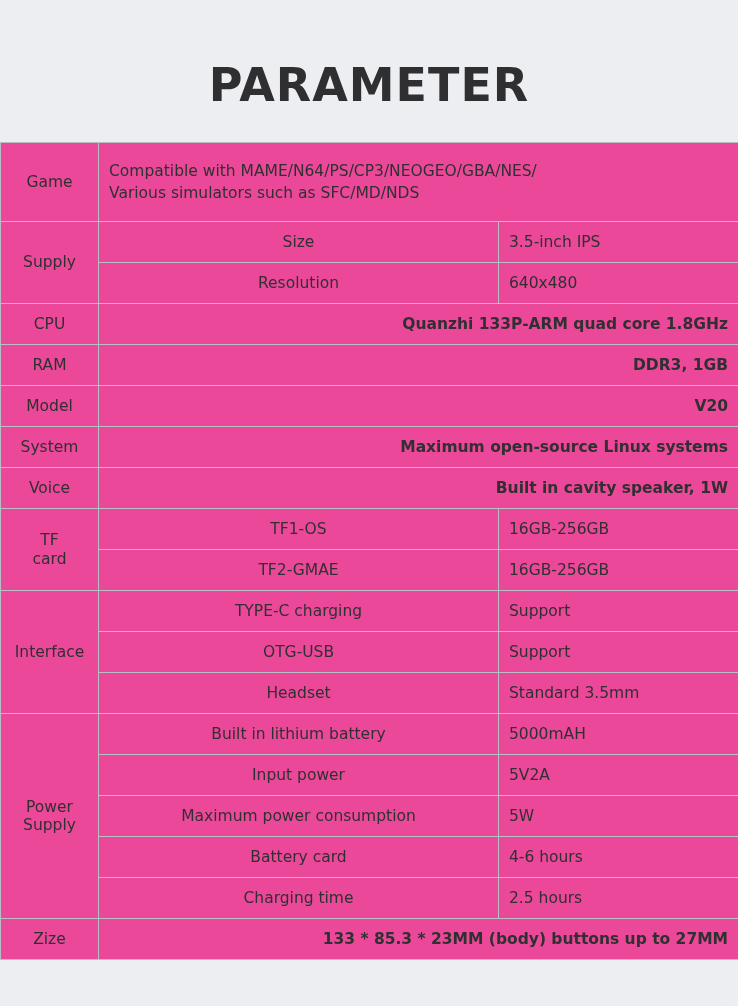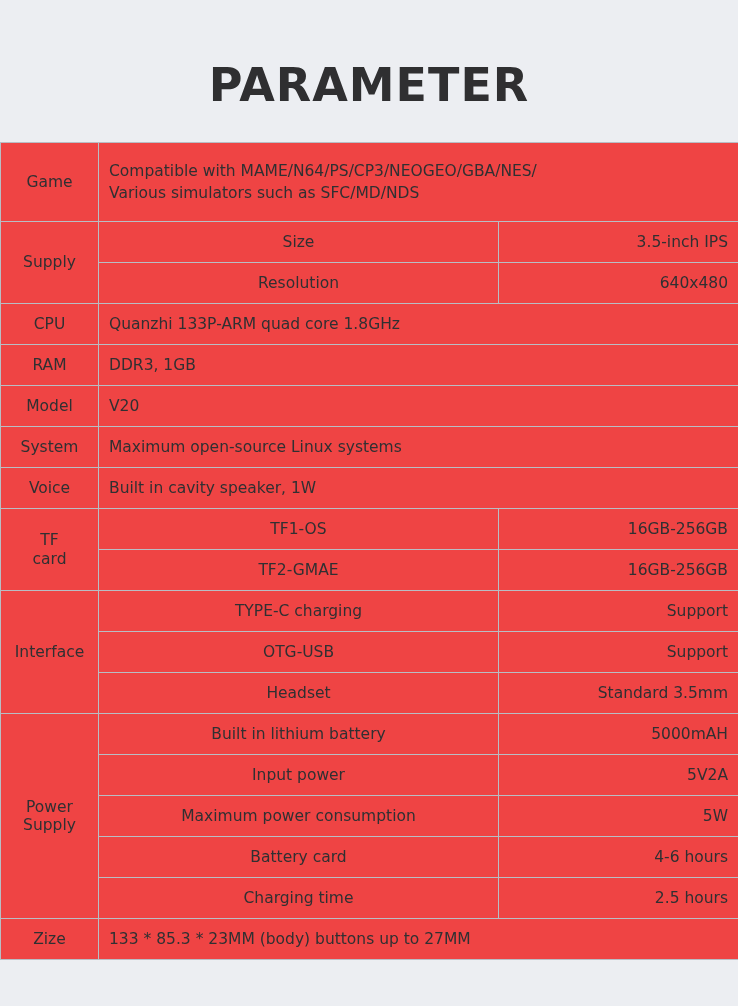--- a/index.html
+++ b/index.html
@@ -30,49 +30,50 @@
     letter-spacing: 1px;
     color: #2f2f31;
     margin-top: 58px;
     margin-bottom: 30px;
     font-family: "DejaVu Sans", sans-serif;
   }
   table.spec {
     border-collapse: collapse;
     width: 738px;
     table-layout: fixed;
-    background: #ef4444;
+    background: #ec4899;
     padding-left: 17px;
   }
   table.spec td {
     border: 1px solid #b9bdc4;
     font-size: 15.5px;
     color: #303032;
     padding: 0 10px;
     vertical-align: middle;
     font-family: "DejaVu Sans", sans-serif;
   }
   td.label {
     text-align: center;
     font-size: 18.5px;
     width: 98px;
     color: #2e2e30;
     line-height: 1.18;
   }
   td.value {
-    text-align: left;
+    text-align: right;
     padding-left: 12px;
+    font-weight: bold;
   }
   td.sub {
     text-align: center;
     padding-left: 12px;
     width: 390px;
   }
   td.spec-val {
-    text-align: right;
+    text-align: left;
     padding-left: 12px;
   }
   td.center-wrap {
     font-size: 15.5px;
     line-height: 1.45;
     padding: 8px 16px;
   }
   .row-h { height: 40px; }
   .row-game { height: 78px; }
   .row-last { height: 40px; }

